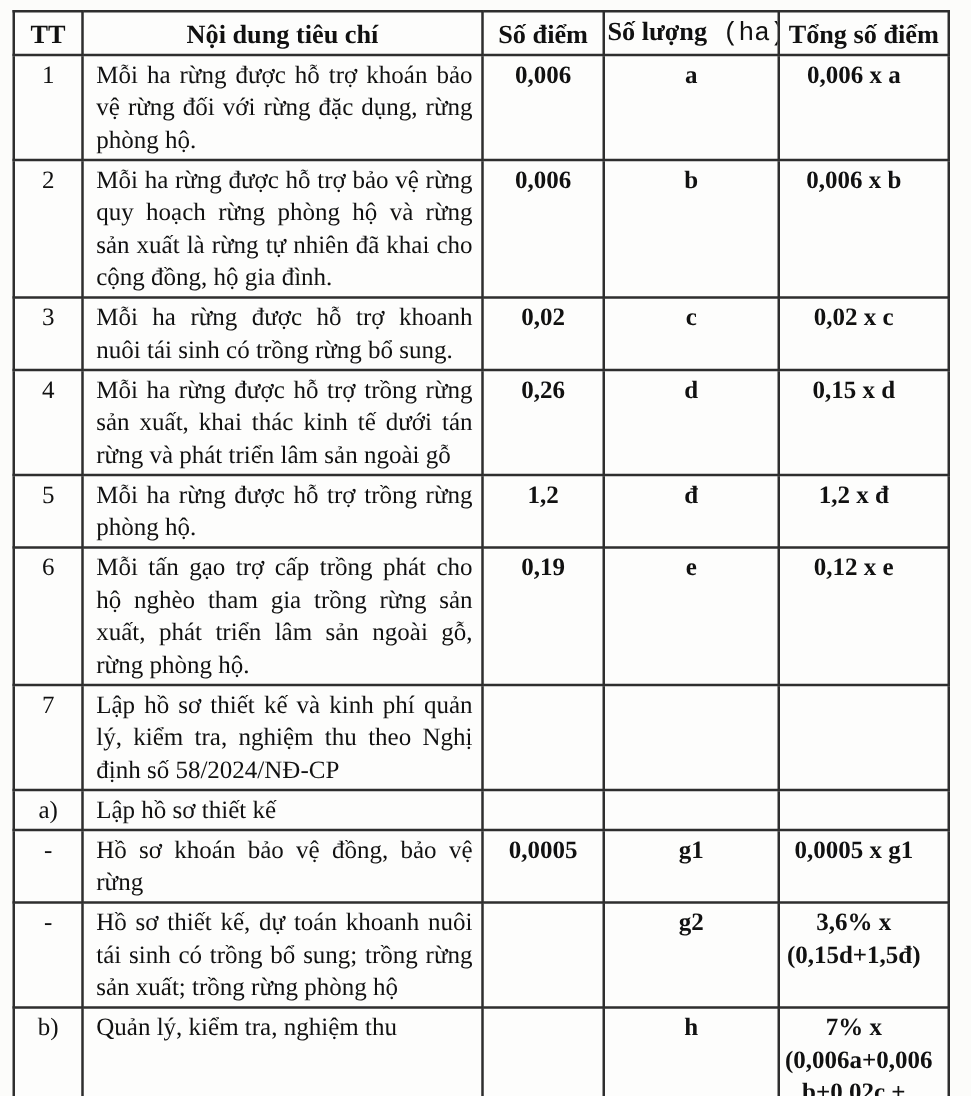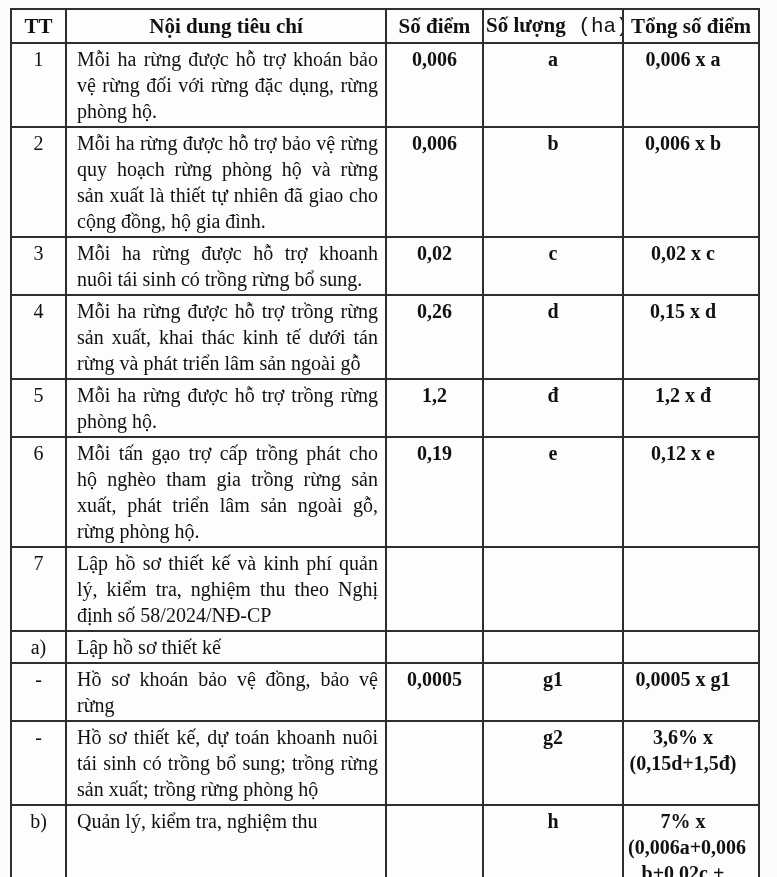--- a/index.html
+++ b/index.html
@@ -94,21 +94,21 @@
     <tr style="height:78px">
       <td class="tt">1</td>
       <td class="content">Mỗi ha rừng được hỗ trợ khoán bảo vệ rừng đối với rừng đặc dụng, rừng phòng hộ.</td>
       <td class="num">0,006</td>
       <td class="qty">a</td>
       <td class="total">0,006 x a</td>
     </tr>
 
     <tr style="height:100px">
       <td class="tt">2</td>
-      <td class="content">Mỗi ha rừng được hỗ trợ bảo vệ rừng quy hoạch rừng phòng hộ và rừng sản xuất là thiết tự nhiên đã giao cho cộng đồng, hộ gia đình.</td>
+      <td class="content">Mỗi ha rừng được hỗ trợ bảo vệ rừng quy hoạch rừng phòng hộ và rừng sản xuất là rừng tự nhiên đã khai cho cộng đồng, hộ gia đình.</td>
       <td class="num">0,006</td>
       <td class="qty">b</td>
       <td class="total">0,006 x b</td>
     </tr>
 
     <tr style="height:52px">
       <td class="tt">3</td>
       <td class="content">Mỗi ha rừng được hỗ trợ khoanh nuôi tái sinh có trồng rừng bổ sung.</td>
       <td class="num">0,02</td>
       <td class="qty">c</td>

